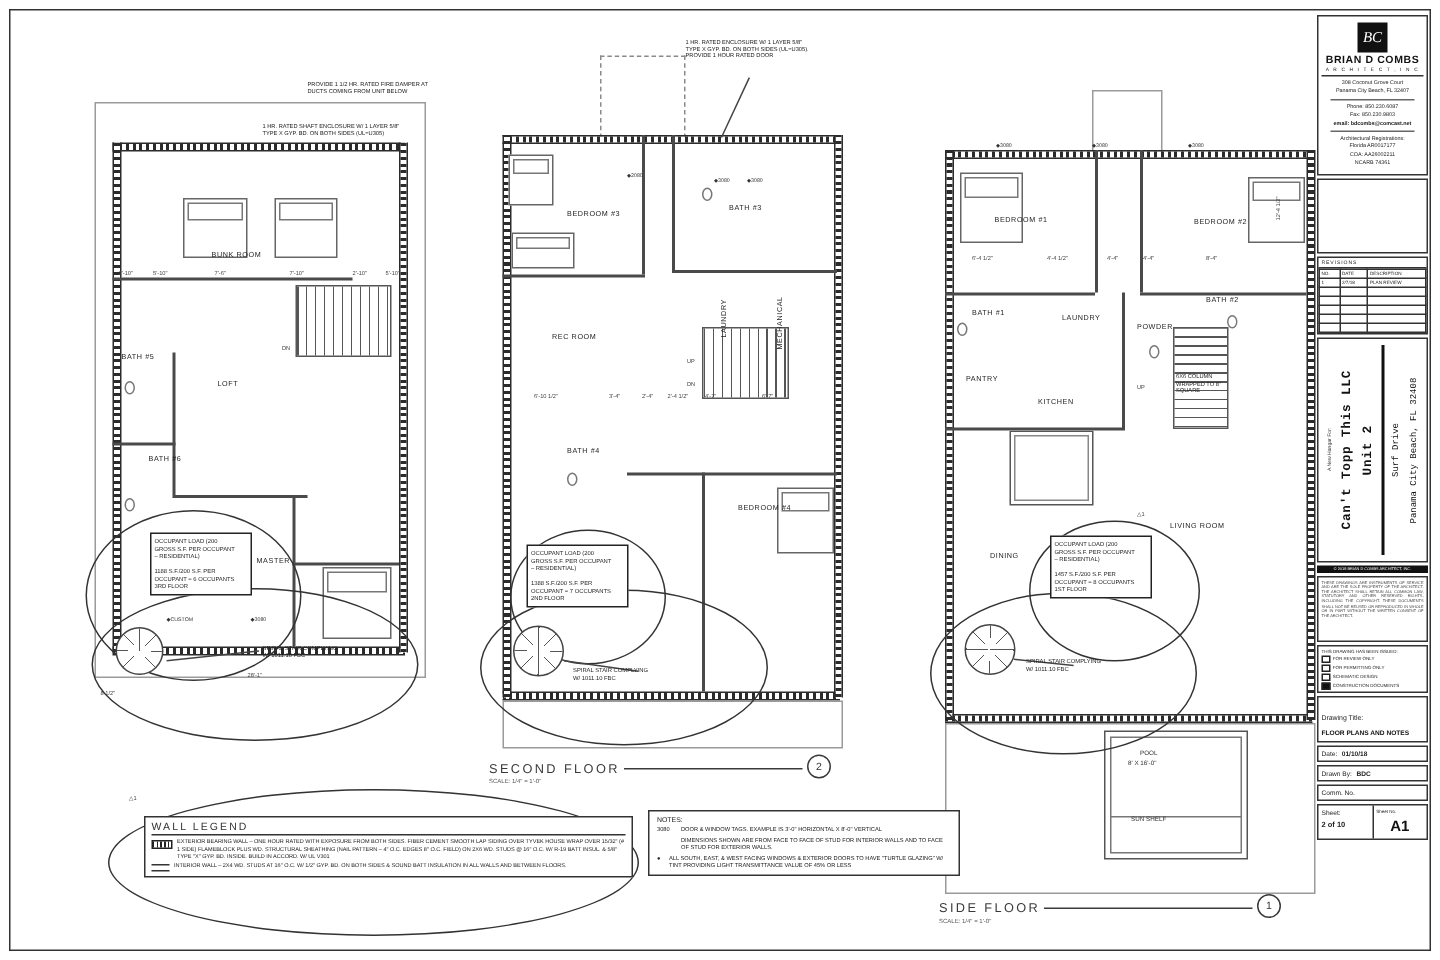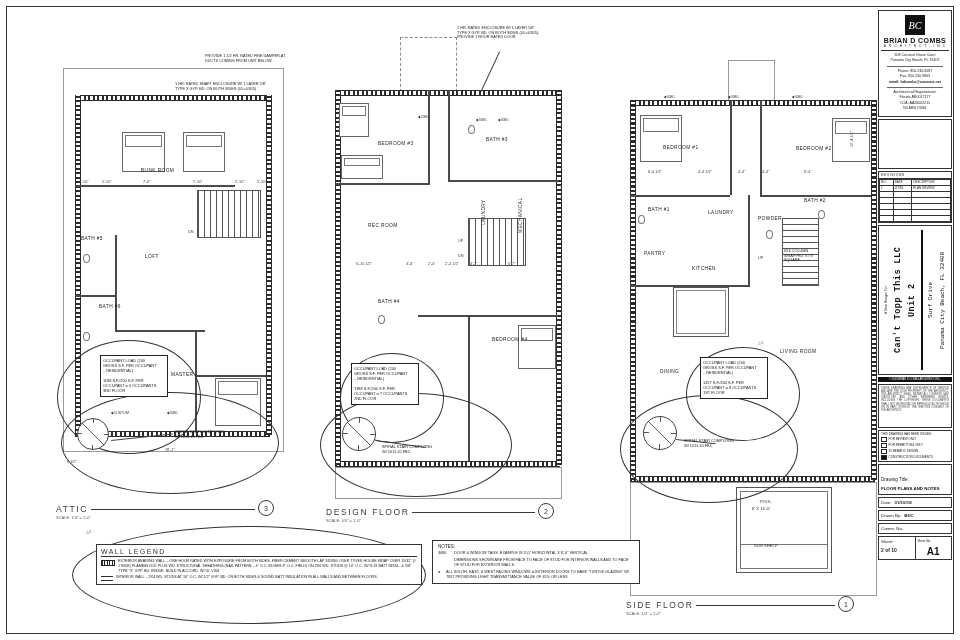--- a/index.html
+++ b/index.html
@@ -270,31 +270,23 @@
       <span class="lbl dim rot" style="left: 242px; top: 112px;">12'-4 1/2"</span>
       <span class="lbl tag" style="left: 56px; top: 60px;">◆3080</span>
       <span class="lbl tag" style="left: 120px; top: 60px;">◆3080</span>
       <span class="lbl tag" style="left: 184px; top: 60px;">◆3080</span>
       <span class="lbl dim" style="left: 150px; top: 306px;">△1</span>
       <span class="lbl stairnote" style="left: 76px; top: 404px;">SPIRAL STAIR COMPLYING W/ 1011.10 FBC</span>
     </div>
 
   <div class="leader" style="left:500px;top:52px;width:44px;transform:rotate(115deg);"></div>
 
-  <div class="ptitle" style="left:56px;top:500px;width:218px;">
-    <div class="pt-row">
-      <div class="pt-name">ATTIC</div>
-      <div class="pt-line"></div>
-      <div class="pt-bubble">3</div>
-    </div>
-    <div class="pt-scale">SCALE:  1/4" = 1'-0"</div>
-  </div>
   <div class="ptitle" style="left:326px;top:503px;width:228px;">
     <div class="pt-row">
-      <div class="pt-name">DESIGN FLOOR</div>
+      <div class="pt-name">SECOND FLOOR</div>
       <div class="pt-line"></div>
       <div class="pt-bubble">2</div>
     </div>
     <div class="pt-scale">SCALE:  1/4" = 1'-0"</div>
   </div>
   <div class="ptitle" style="left:626px;top:596px;width:228px;">
     <div class="pt-row">
       <div class="pt-name">SIDE FLOOR</div>
       <div class="pt-line"></div>
       <div class="pt-bubble">1</div>

